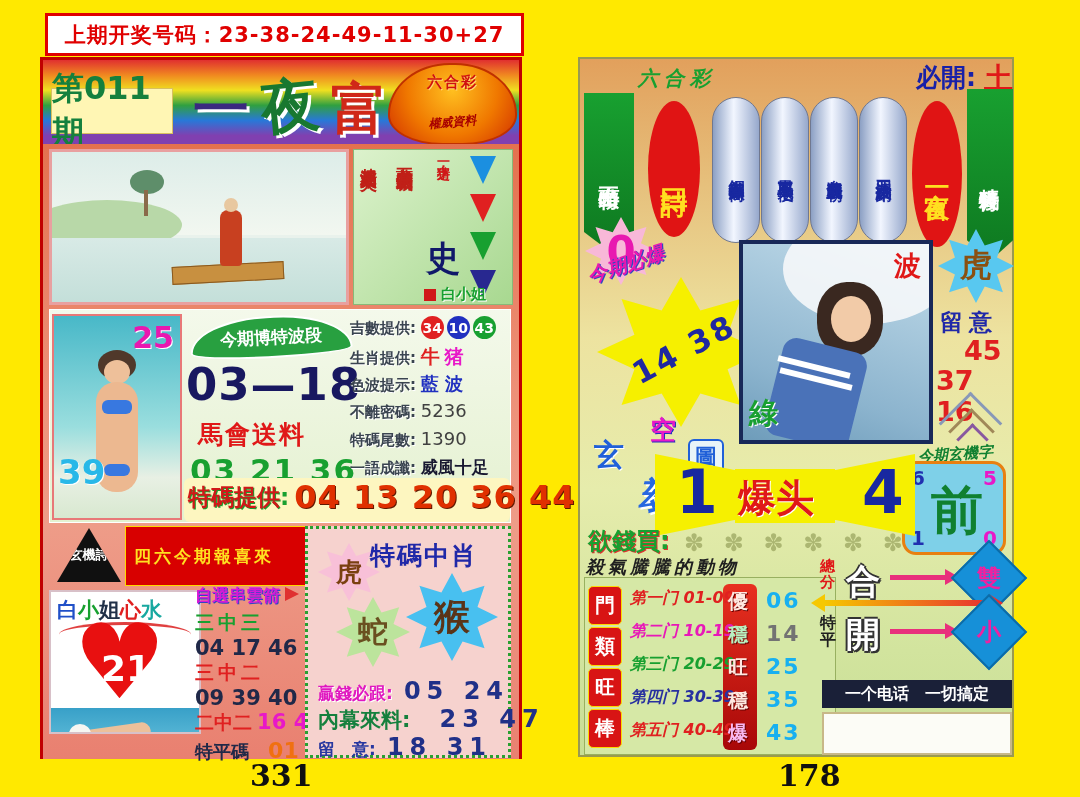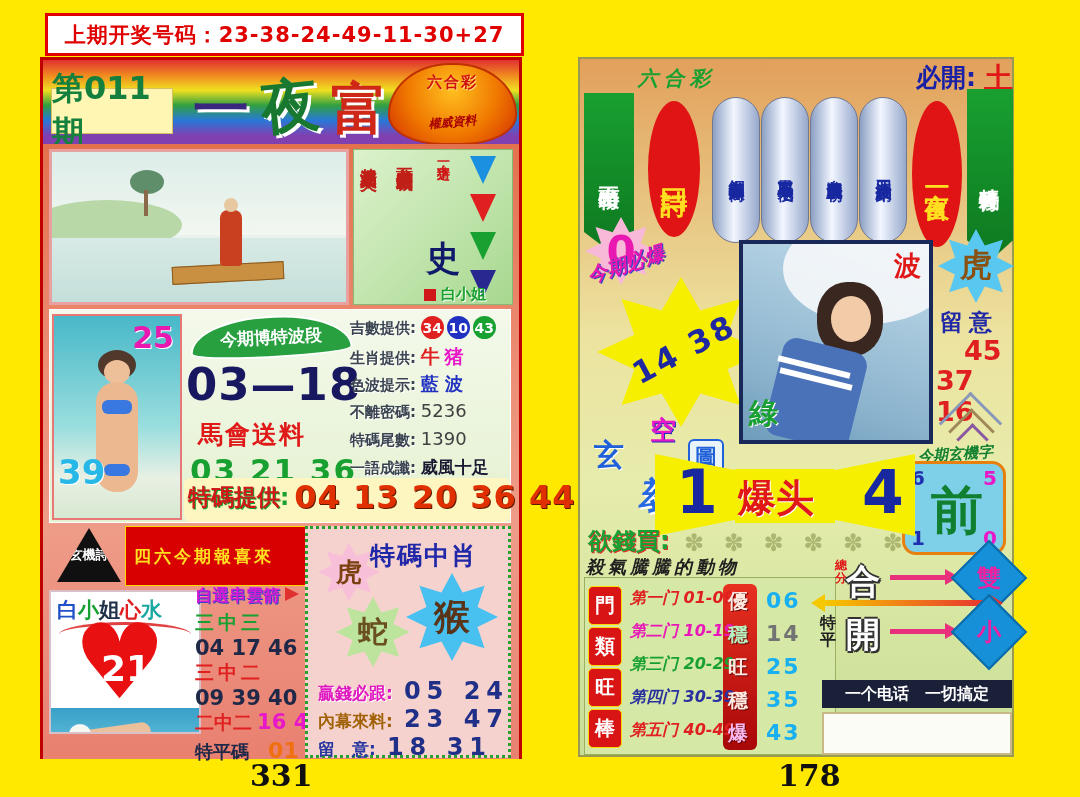--- a/index.html
+++ b/index.html
@@ -201,22 +201,22 @@
           <span class="b" style="font-size:30px;color:#6A5020">蛇</span>
         </div>
         <div class="abs star16 ctr" style="left:98px;top:44px;width:92px;height:88px;background:#48C0F0">
           <span class="b" style="font-size:36px;color:#5A3418">猴</span>
         </div>
         <div class="abs" style="left:10px;top:148px;white-space:nowrap">
           <span class="b" style="font-size:17px;color:#E018C0;text-shadow:1px 1px 0 #fff">贏錢必跟:</span>
           <span class="b" style="font-size:24px;color:#203088;letter-spacing:6px;margin-left:6px">05 24</span>
         </div>
         <div class="abs" style="left:10px;top:176px;white-space:nowrap">
-          <span class="b" style="font-size:17px;color:#a16207">內幕來料:</span>
-          <span class="b" style="font-size:24px;color:#203088;letter-spacing:6px;margin-left:6px">23 47</span>
+          <span class="b" style="font-size:21px;color:#15803d">內幕來料:</span>
+          <span class="b" style="font-size:24px;color:#203088;letter-spacing:6px;margin-left:24px">23 47</span>
         </div>
         <div class="abs" style="left:10px;top:204px;white-space:nowrap">
           <span class="b" style="font-size:17px;color:#2838A0">留　意:</span>
           <span class="b" style="font-size:24px;color:#203088;letter-spacing:6px;margin-left:6px">18 31</span>
         </div>
       </div>
     </div>
   </div>
   <span class="abs b serif" style="left:250px;top:758px;font-size:30px;color:#101010">331</span>
 
@@ -336,21 +336,21 @@
         <span class="abs b" style="left:98px;font-size:20px;color:#FFE8E0;text-shadow:1px 1px 0 #600">穩</span>
         <span class="abs b" style="left:136px;font-size:22px;color:#18B0F0;letter-spacing:2px">35</span>
       </div>
       <div class="gaterow" style="top:142px">
         <span class="abs b it" style="left:0;color:#E02020">第五门 40-49</span>
         <span class="abs b" style="left:98px;font-size:20px;color:#F8B8F0;text-shadow:1px 1px 0 #600">爆</span>
         <span class="abs b" style="left:136px;font-size:22px;color:#18B0F0;letter-spacing:2px">43</span>
       </div>
     </div>
 
-    <span class="abs b stack" style="left:255px;top:500px;font-size:12px;color:#E01818">總分</span>
+    <span class="abs b stack" style="left:240px;top:500px;font-size:15px;color:#E01818">總分</span>
     <span class="abs outchar" style="left:266px;top:500px">合</span>
     <div class="abs arrowR" style="left:310px;top:516px;width:56px"></div>
     <div class="abs diamond" style="left:382px;top:492px">
       <span>雙</span>
     </div>
     <div class="abs darrow" style="left:244px;top:541px;width:166px"></div>
     <span class="abs b stack" style="left:240px;top:556px;font-size:16px;color:#202020">特平</span>
     <span class="abs outchar" style="left:266px;top:553px">開</span>
     <div class="abs arrowR" style="left:310px;top:570px;width:56px"></div>
     <div class="abs diamond" style="left:382px;top:546px">

